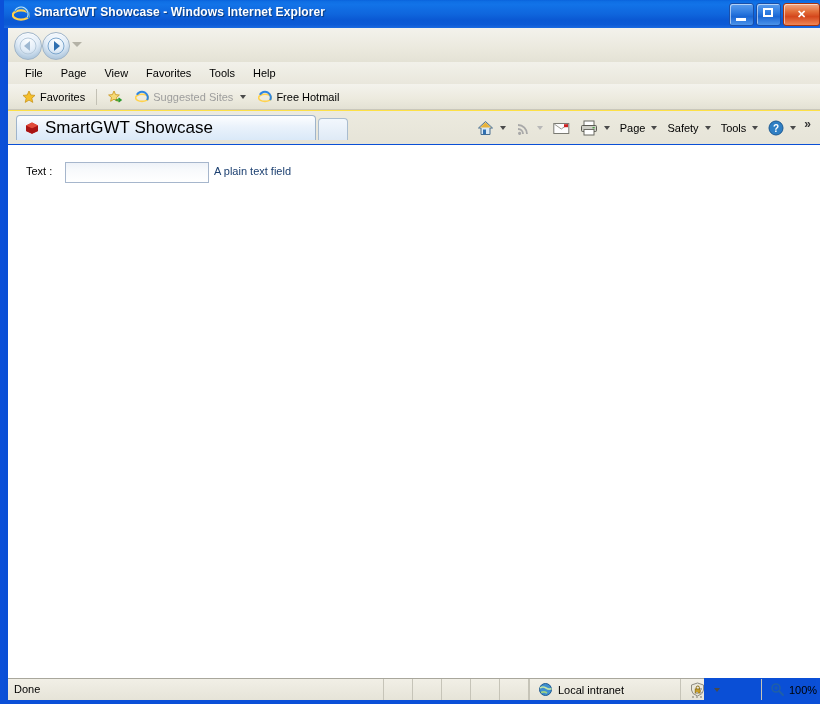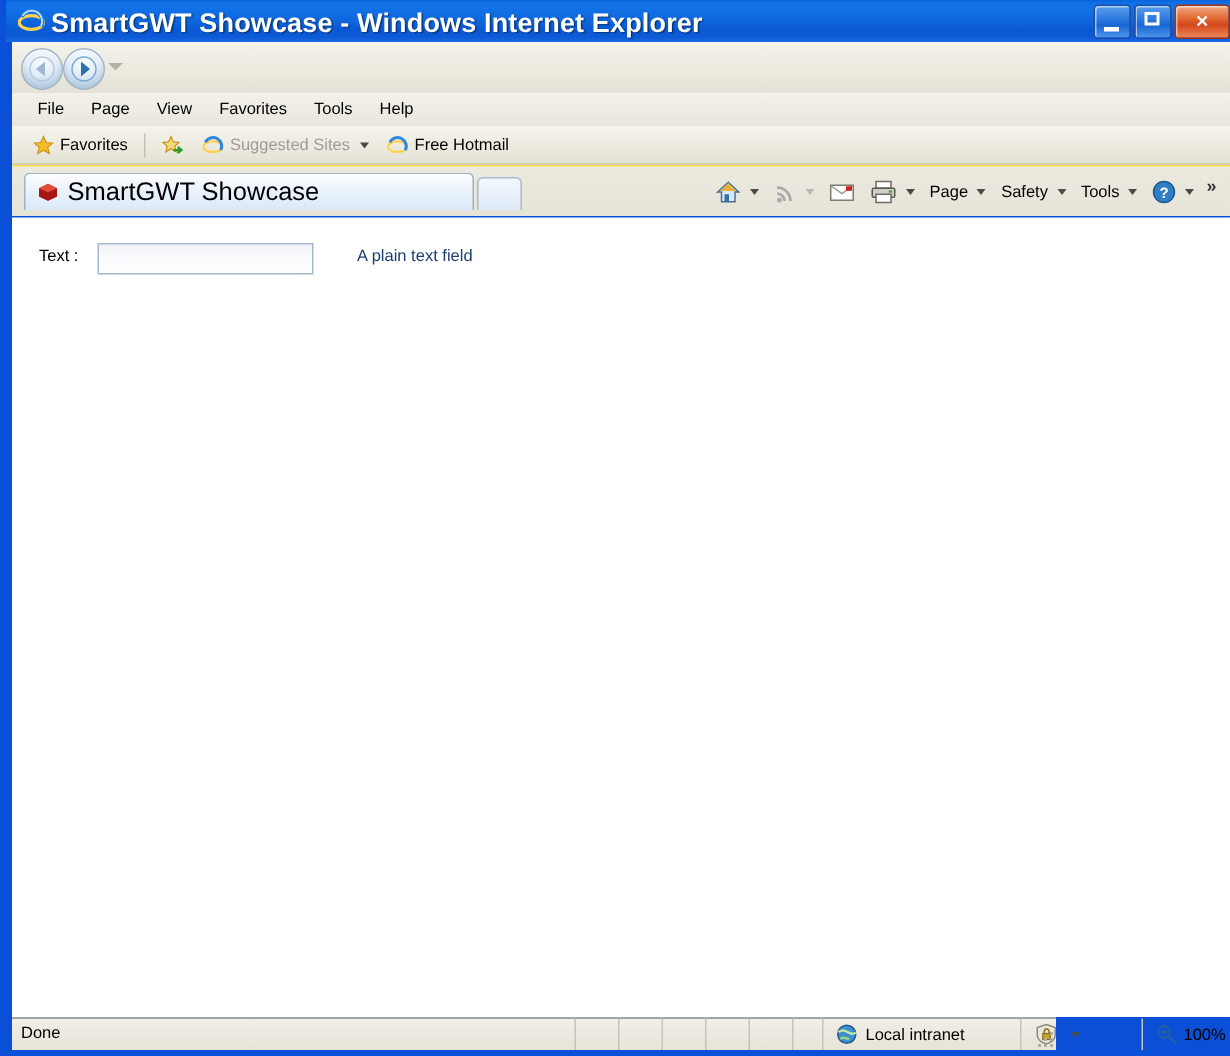--- a/index.html
+++ b/index.html
@@ -44,21 +44,21 @@
   }
   .titlebar-icon {
     position: absolute;
     left: 8px; top: 5px;
     width: 18px; height: 18px;
   }
   .titlebar-text {
     position: absolute;
     left: 30px; top: 5px;
     color: #ffffff;
-    font-size: 18px;
+    font-size: 12px;
     font-weight: bold;
     letter-spacing: 0.1px;
     text-shadow: 1px 1px 1px rgba(0,0,0,0.45);
     white-space: nowrap;
   }
   .winbtns {
     position: absolute;
     right: 4px; top: 3px;
     display: flex;
     gap: 2px;
@@ -380,21 +380,20 @@
     padding: 0 3px;
     color: #000;
     outline: none;
   }
   .field-hint {
     position: absolute;
     left: 206px; top: 4px;
     font-size: 11px;
     color: #1b3f70;
     white-space: nowrap;
-    margin-left: 24px;
   }
 
   
   .statusbar {
     position: absolute;
     left: 4px; top: 678px;
     width: 696px;
     height: 22px;
     background: linear-gradient(to bottom, #f1efe6, #e6e4d8);
     border-top: 1px solid #a9a79c;
@@ -415,21 +414,21 @@
     display: flex;
   }
   .status-seps span {
     display: block;
     width: 1px; height: 21px;
     background: #c6c4b8;
     margin-right: 28px;
   }
   .zone {
     position: absolute;
-    left: 540px; top: 0;
+    left: 521px; top: 0;
     height: 21px;
     display: flex;
     align-items: center;
     gap: 5px;
     border-left: 1px solid #c6c4b8;
     padding-left: 8px;
   }
   .zone-text { font-size: 11px; color: #000; }
   .protmode {
     position: absolute;

